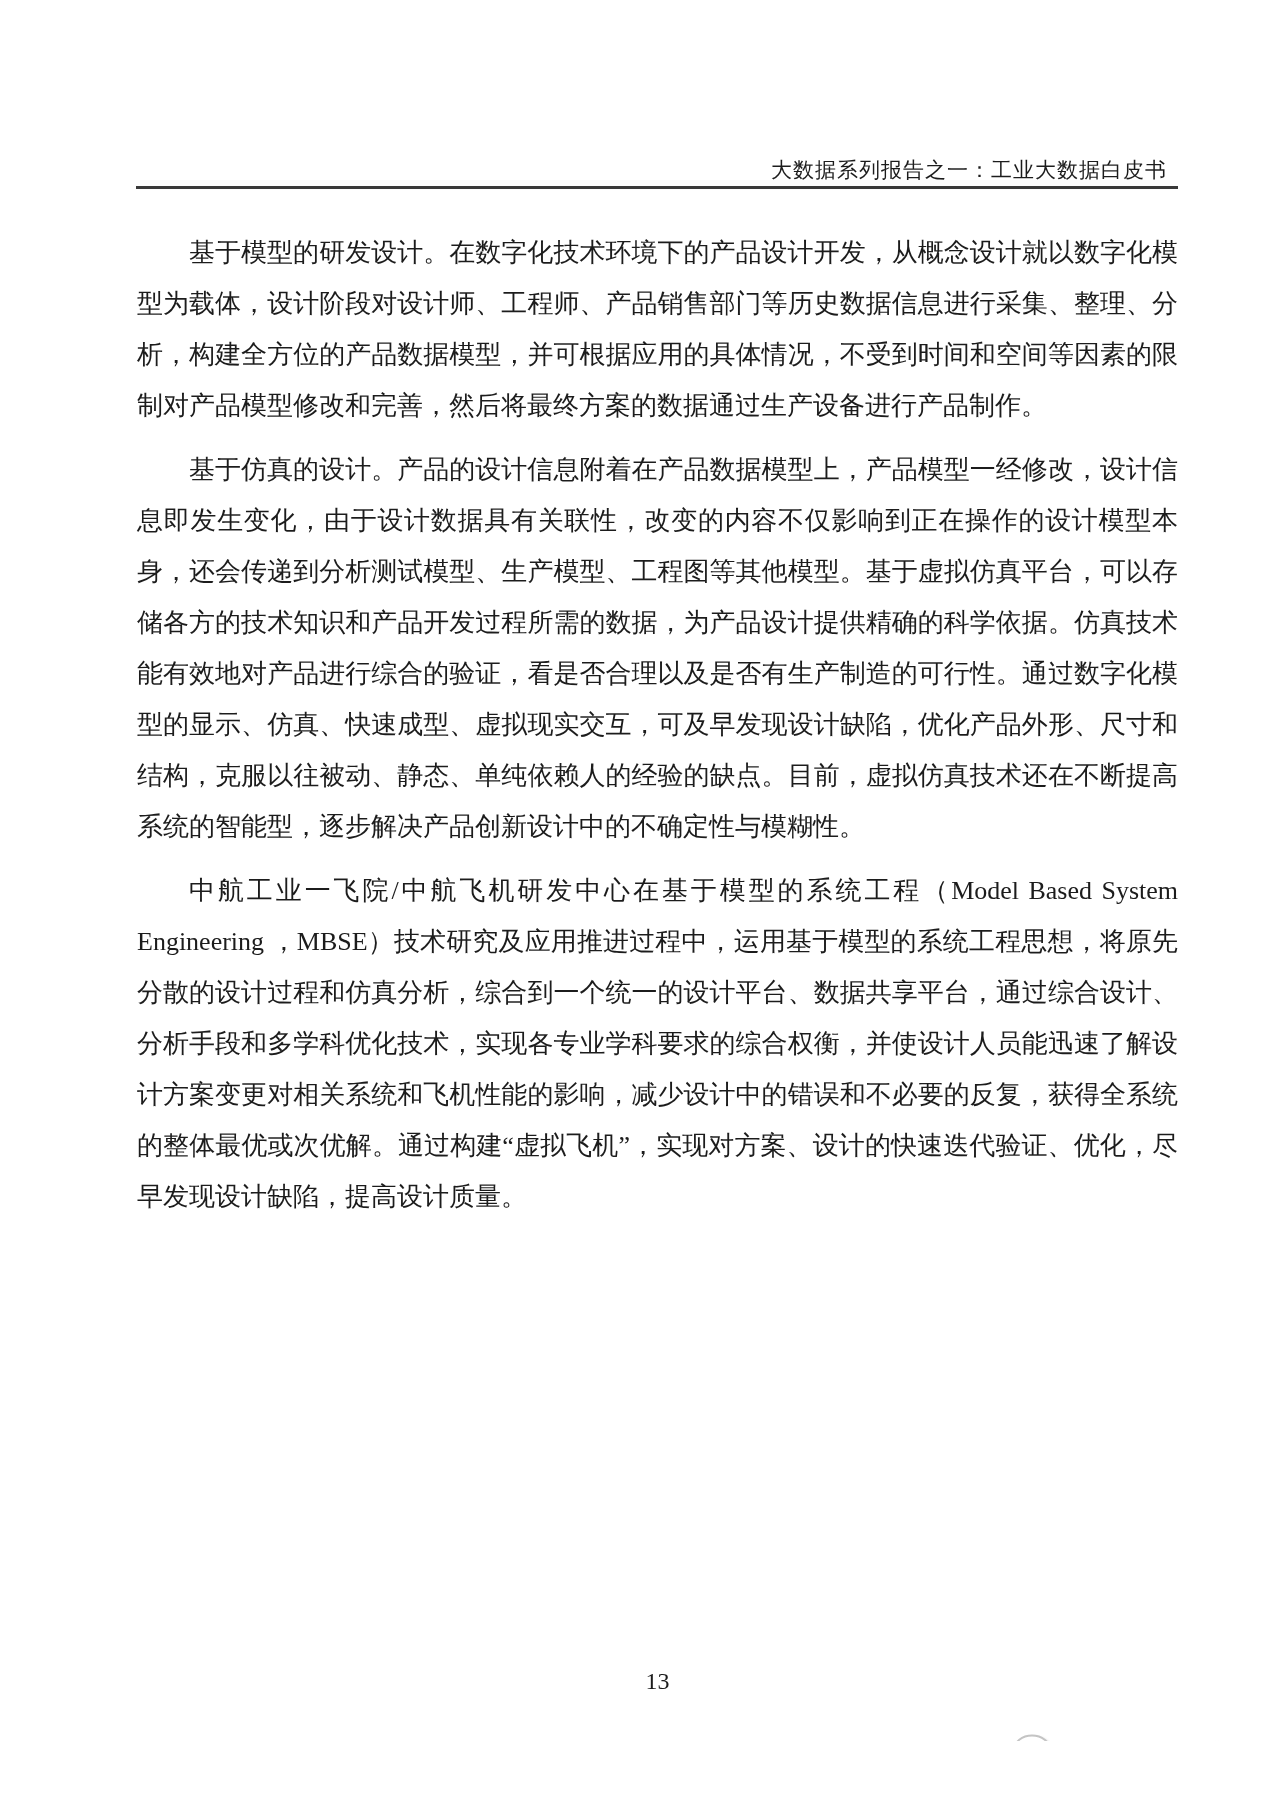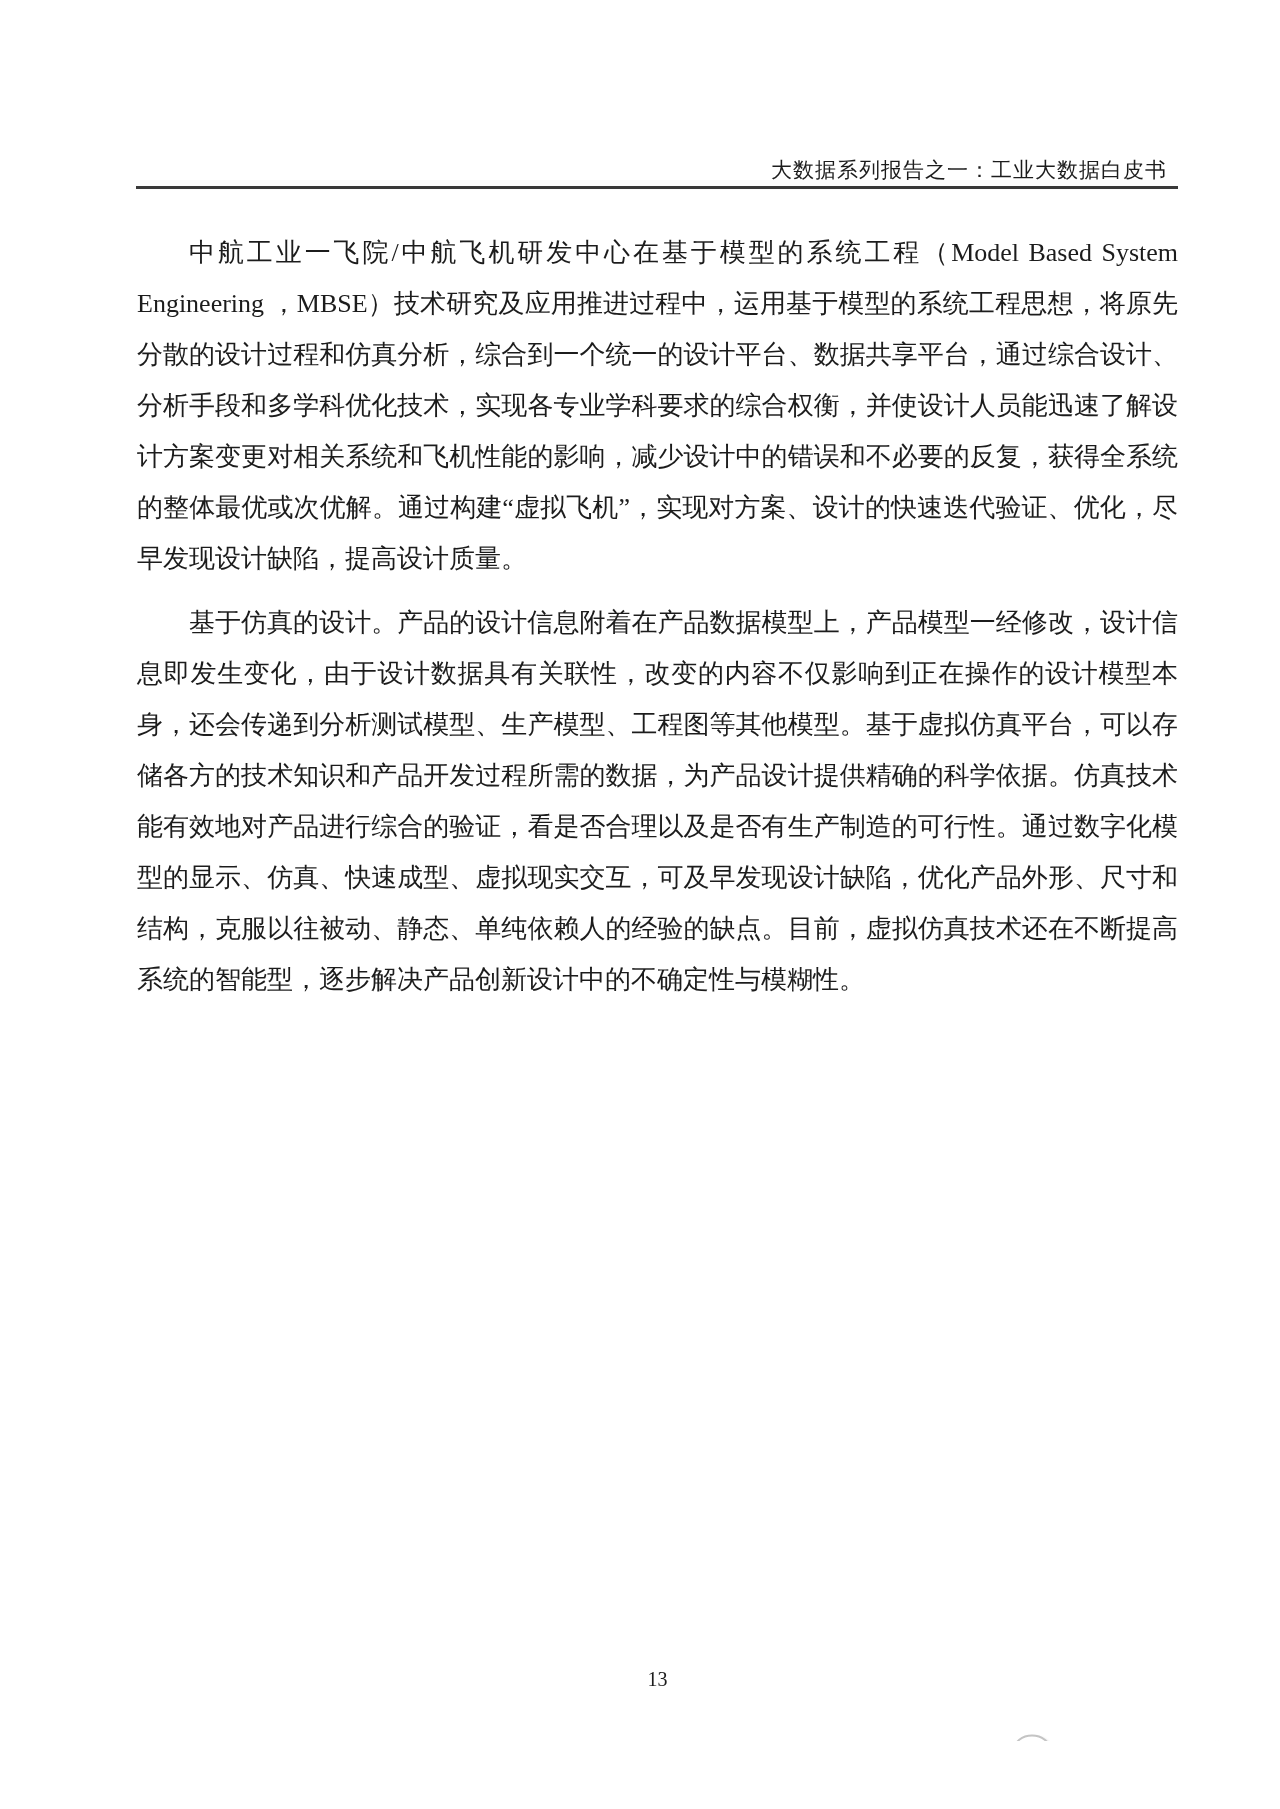--- a/index.html
+++ b/index.html
@@ -45,21 +45,21 @@
   .content p {
     margin: 0 0 13px 0;
     text-indent: 2em;
   }
   .page-number {
     position: absolute;
     top: 1668px;
     left: 137px;
     width: 1041px;
     text-align: center;
-    font-size: 20px;
+    font-size: 24px;
     color: var(--text, #1c1c1c);
   }
   .watermark {
     position: absolute;
     top: 1733px;
     right: 42px;
     display: flex;
     align-items: center;
     gap: 20px;
   }
@@ -80,22 +80,23 @@
 </head>
 <body>
 
 <div class="page">
 
   <div class="header-title">大数据系列报告之一：工业大数据白皮书</div>
 
   <div class="header-rule"></div>
 
   <div class="content">
+    <p>基于模型的研发设计。在数字化技术环境下的产品设计开发，从概念设计就以数字化模型为载体，设计阶段对设计师、工程师、产品销售部门等历史数据信息进行采集、整理、分析，构建全方位的产品数据模型，并可根据应用的具体情况，不受到时间和空间等因素的限制对产品模型修改和完善，然后将最终方案的数据通过生产设备进行产品制作。</p>
+    <p>基于仿真的设计。产品的设计信息附着在产品数据模型上，产品模型一经修改，设计信息即发生变化，由于设计数据具有关联性，改变的内容不仅影响到正在操作的设计模型本身，还会传递到分析测试模型、生产模型、工程图等其他模型。基于虚拟仿真平台，可以存储各方的技术知识和产品开发过程所需的数据，为产品设计提供精确的科学依据。仿真技术能有效地对产品进行综合的验证，看是否合理以及是否有生产制造的可行性。通过数字化模型的显示、仿真、快速成型、虚拟现实交互，可及早发现设计缺陷，优化产品外形、尺寸和结构，克服以往被动、静态、单纯依赖人的经验的缺点。目前，虚拟仿真技术还在不断提高系统的智能型，逐步解决产品创新设计中的不确定性与模糊性。</p>
     <p>中航工业一飞院/中航飞机研发中心在基于模型的系统工程（Model Based System Engineering ，MBSE）技术研究及应用推进过程中，运用基于模型的系统工程思想，将原先分散的设计过程和仿真分析，综合到一个统一的设计平台、数据共享平台，通过综合设计、分析手段和多学科优化技术，实现各专业学科要求的综合权衡，并使设计人员能迅速了解设计方案变更对相关系统和飞机性能的影响，减少设计中的错误和不必要的反复，获得全系统的整体最优或次优解。通过构建“虚拟飞机”，实现对方案、设计的快速迭代验证、优化，尽早发现设计缺陷，提高设计质量。</p>
-    <p>基于仿真的设计。产品的设计信息附着在产品数据模型上，产品模型一经修改，设计信息即发生变化，由于设计数据具有关联性，改变的内容不仅影响到正在操作的设计模型本身，还会传递到分析测试模型、生产模型、工程图等其他模型。基于虚拟仿真平台，可以存储各方的技术知识和产品开发过程所需的数据，为产品设计提供精确的科学依据。仿真技术能有效地对产品进行综合的验证，看是否合理以及是否有生产制造的可行性。通过数字化模型的显示、仿真、快速成型、虚拟现实交互，可及早发现设计缺陷，优化产品外形、尺寸和结构，克服以往被动、静态、单纯依赖人的经验的缺点。目前，虚拟仿真技术还在不断提高系统的智能型，逐步解决产品创新设计中的不确定性与模糊性。</p>
   </div>
 
   <div class="page-number">13</div>
 
   <div class="watermark">
     <span class="wm-icon">
       <svg width="60" height="52" viewBox="0 0 60 52" xmlns="http://www.w3.org/2000/svg">
         <g fill="#ffffff" stroke="#c4c4c4" stroke-width="2">
           <ellipse cx="22" cy="17" rx="18" ry="14.5"></ellipse>
           <path d="M11 28 L7 38 L19 31 Z" stroke-linejoin="round"></path>

